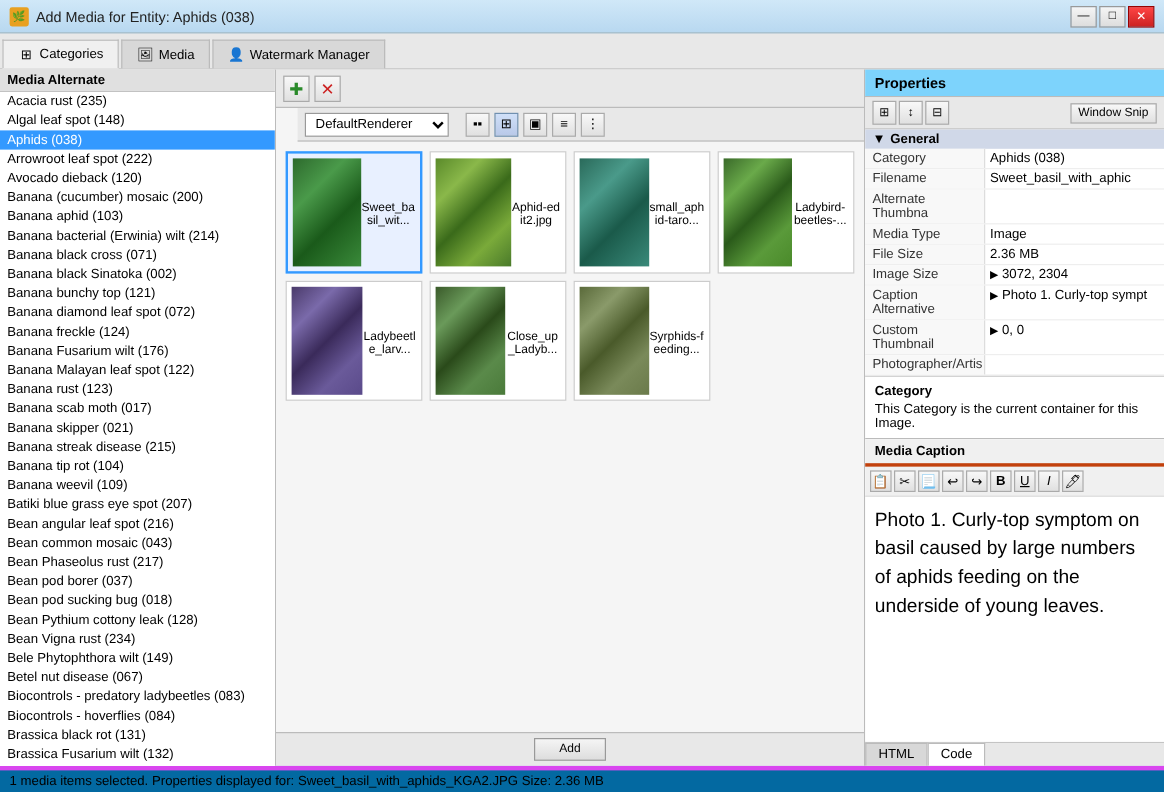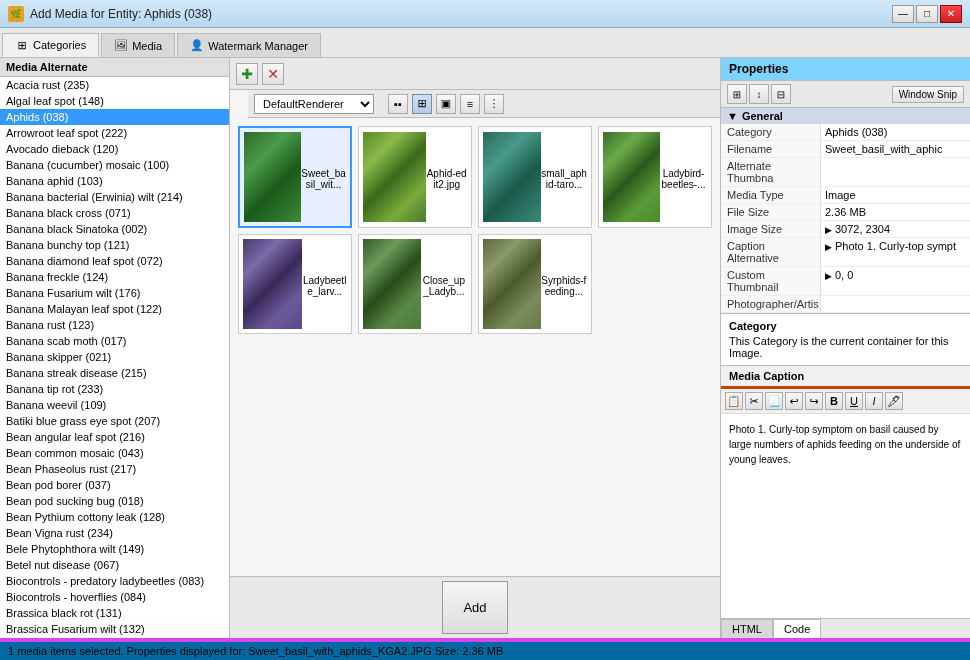--- a/index.html
+++ b/index.html
@@ -181,25 +181,25 @@
     }
 
     .panel-bottom {
       border-top: 1px solid #bbb;
       padding: 4px 8px;
       background: #e8e8e8;
       display: flex;
       justify-content: center;
     }
     .add-btn {
-      padding: 18px 20px;
+      padding: 3px 20px;
       border: 1px solid #999;
       background: linear-gradient(to bottom, #f5f5f5, #ddd);
       cursor: pointer;
-      font-size: 13px;
+      font-size: 10px;
       text-align: center;
     }
 
     
     .right-panel {
       width: 250px;
       border-left: 1px solid #bbb;
       background: #f5f5f5;
       display: flex;
       flex-direction: column;
@@ -311,21 +311,21 @@
     .cap-btn {
       width: 18px; height: 18px;
       border: 1px solid #aaa;
       background: linear-gradient(to bottom, #f8f8f8, #e0e0e0);
       display: flex; align-items: center; justify-content: center;
       font-size: 11px; cursor: pointer;
     }
     .caption-text {
       flex: 1;
       padding: 8px;
-      font-size: 10px;
+      font-size: 16px;
       line-height: 1.5;
       overflow-y: auto;
     }
 
     .bottom-tabs {
       display: flex;
       border-top: 1px solid #bbb;
       background: #e8e8e8;
     }
     .bottom-tab {
@@ -391,35 +391,35 @@
 <div class="main-layout">
 
   <div class="left-panel">
     <div class="panel-header">Media Alternate</div>
     <div class="category-list" id="categoryList">
         <div class="category-item">Acacia rust (235)</div>
         <div class="category-item">Algal leaf spot (148)</div>
         <div class="category-item selected">Aphids (038)</div>
         <div class="category-item">Arrowroot leaf spot (222)</div>
         <div class="category-item">Avocado dieback (120)</div>
-        <div class="category-item">Banana (cucumber) mosaic (100)</div>
+        <div class="category-item">Banana (cucumber) mosaic (200)</div>
         <div class="category-item">Banana aphid (103)</div>
         <div class="category-item">Banana bacterial (Erwinia) wilt (214)</div>
         <div class="category-item">Banana black cross (071)</div>
         <div class="category-item">Banana black Sinatoka (002)</div>
         <div class="category-item">Banana bunchy top (121)</div>
         <div class="category-item">Banana diamond leaf spot (072)</div>
         <div class="category-item">Banana freckle (124)</div>
         <div class="category-item">Banana Fusarium wilt (176)</div>
         <div class="category-item">Banana Malayan leaf spot (122)</div>
         <div class="category-item">Banana rust (123)</div>
         <div class="category-item">Banana scab moth (017)</div>
         <div class="category-item">Banana skipper (021)</div>
         <div class="category-item">Banana streak disease (215)</div>
-        <div class="category-item">Banana tip rot (233)</div>
+        <div class="category-item">Banana tip rot (104)</div>
         <div class="category-item">Banana weevil (109)</div>
         <div class="category-item">Batiki blue grass eye spot (207)</div>
         <div class="category-item">Bean angular leaf spot (216)</div>
         <div class="category-item">Bean common mosaic (043)</div>
         <div class="category-item">Bean Phaseolus rust (217)</div>
         <div class="category-item">Bean pod borer (037)</div>
         <div class="category-item">Bean pod sucking bug (018)</div>
         <div class="category-item">Bean Pythium cottony leak (128)</div>
         <div class="category-item">Bean Vigna rust (234)</div>
         <div class="category-item">Bele Phytophthora wilt (149)</div>

